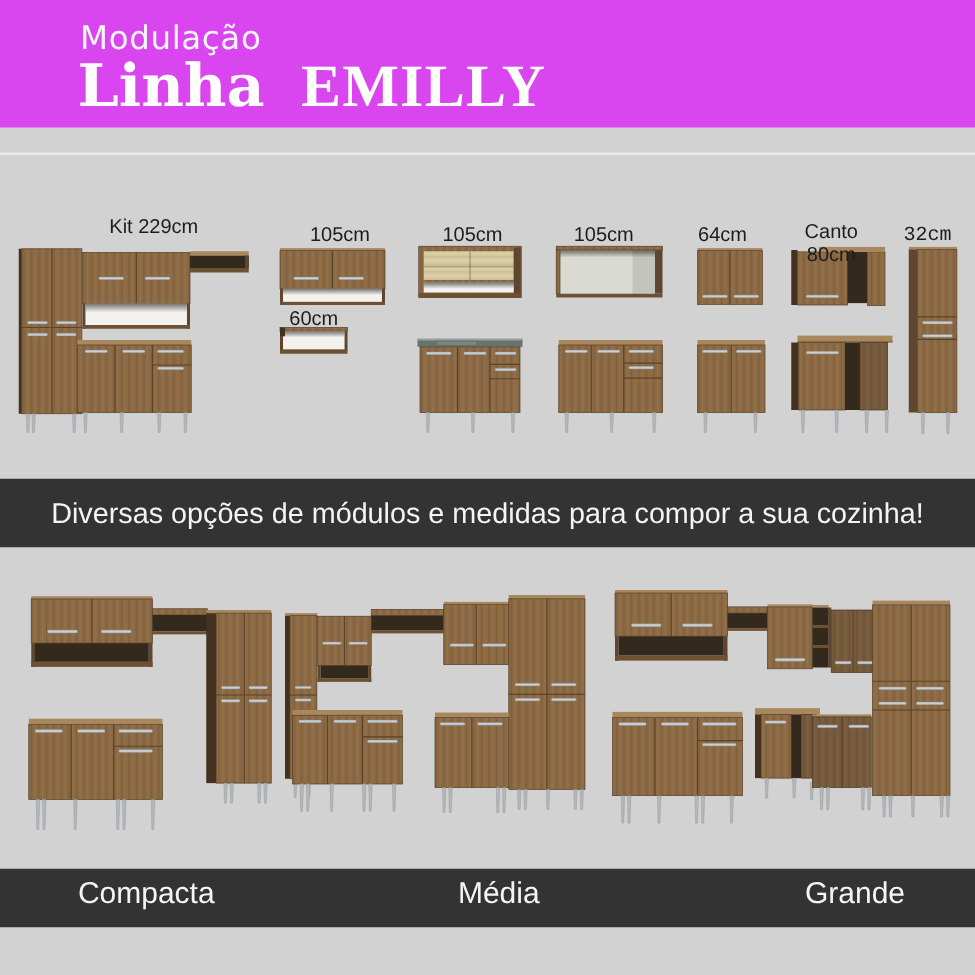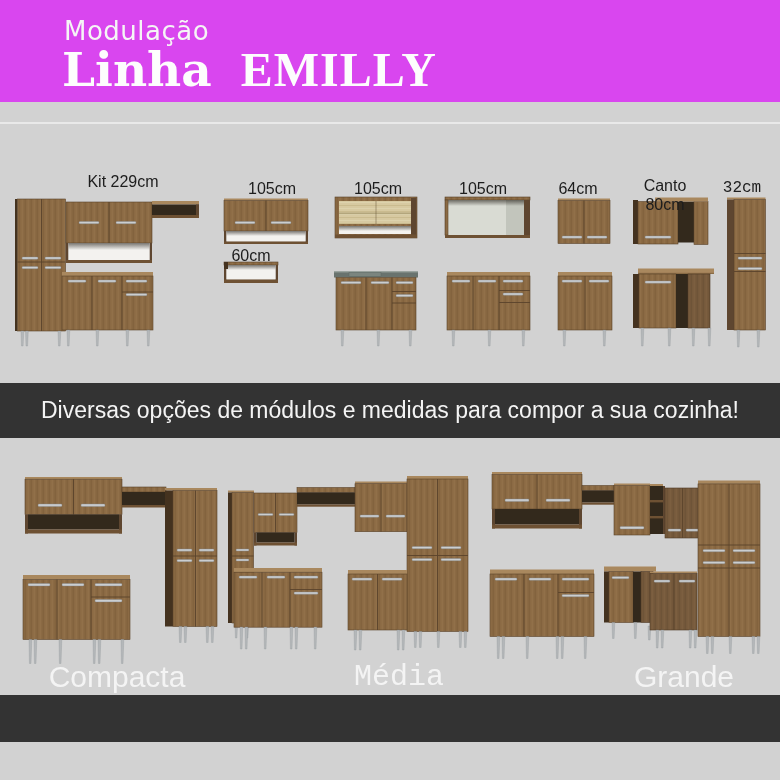--- a/index.html
+++ b/index.html
@@ -17,22 +17,22 @@
   .eyebrow{position:absolute;left:64px;top:16px;color:#f5f5f5;
            font-family:"DejaVu Sans", sans-serif;font-size:26px;letter-spacing:.5px;}
   .title{position:absolute;left:62px;top:42px;color:#fdfdfd;white-space:nowrap;}
   .title .main{font-family:"DejaVu Serif", serif;font-weight:700;font-size:47px;}
   .title .accent{font-family:"Liberation Serif", serif;font-weight:700;font-size:48px;
                  margin-left:29px;letter-spacing:1px;}
 
   .mod-label{position:absolute;transform:translateX(-50%);color:#1d1d1d;font-size:16px;
              white-space:nowrap;text-align:center;line-height:19px;z-index:3;}
   .banner-text{color:#f4f4f4;font-size:23px;white-space:nowrap;}
-  .kitchen-label{position:absolute;top:660px;transform:translateX(-50%);color:#f4f4f4;
-                 font-size:30px;white-space:nowrap;z-index:3;}
+  .kitchen-label{position:absolute;top:701px;transform:translateX(-50%);color:#f4f4f4;
+                 font-size:24px;white-space:nowrap;z-index:3;}
 
   #furniture{position:absolute;left:0;top:0;z-index:2;pointer-events:none;}
   .door{fill:url(#wd);stroke:#5a432b;stroke-width:.6;}
   .doorD{fill:url(#wdD);stroke:#4f3a25;stroke-width:.6;}
   .split{stroke:#5a432b;stroke-width:.9;fill:none;}
   .side{fill:#5e4630;}
   .sideD{fill:#44321f;}
   .edge{fill:#a9885e;}
   .openW{fill:#f3f2ef;}
   .openG{fill:#d9dbd3;}
@@ -369,14 +369,14 @@
 <div class="mod-label" style="left:378px;top:179px;">105cm</div>
 <div class="mod-label" style="left:483px;top:179px;">105cm</div>
 <div class="mod-label" style="left:578px;top:179px;">64cm</div>
 <div class="mod-label" style="left:665px;top:160px;margin-top:16px;">
   <span>Canto</span><br>
   <span>80cm</span>
 </div>
 <div class="mod-label" style="left:742px;top:179px;font-family:Liberation Mono, monospace;">32cm</div>
 
 <div class="kitchen-label" style="left:117px;">Compacta</div>
-<div class="kitchen-label" style="left:399px;font-family:Liberation Mono, monospace;">Média</div>
+<div class="kitchen-label" style="left:399px;">Média</div>
 <div class="kitchen-label" style="left:684px;">Grande</div>
 
 </body></html>

